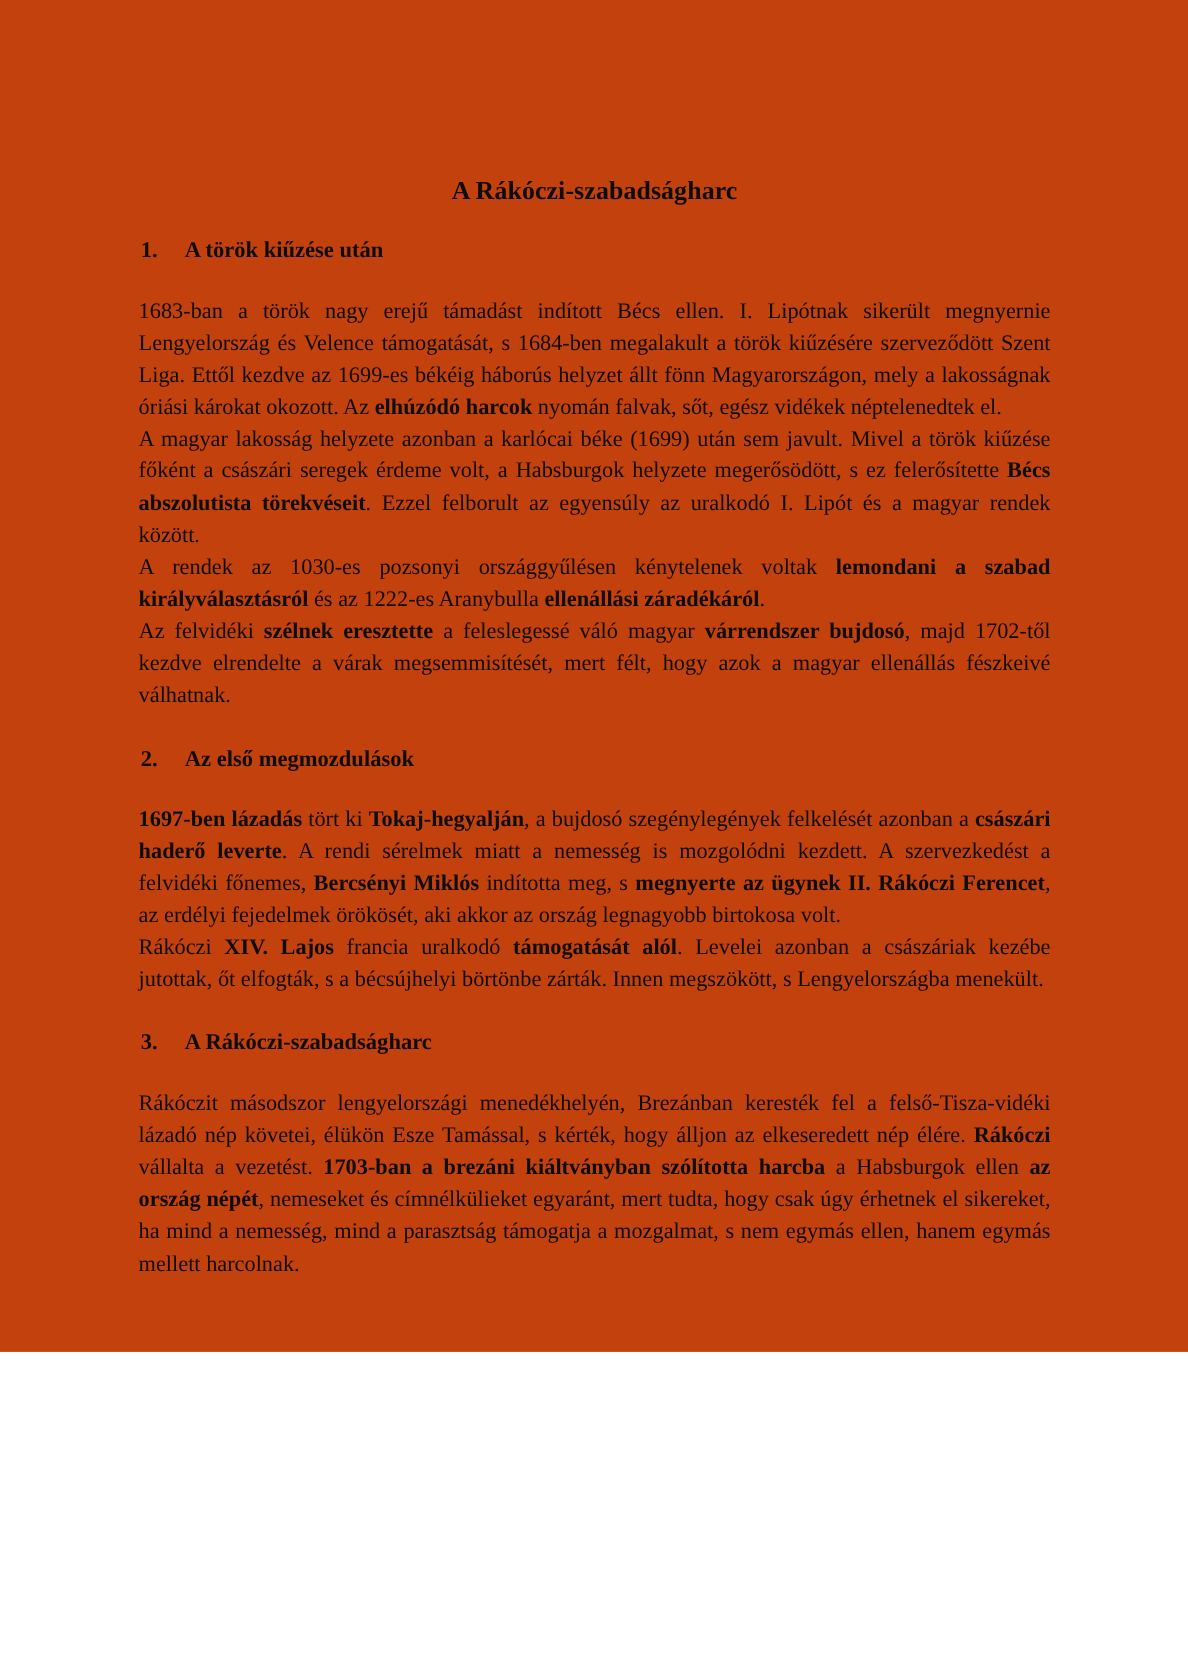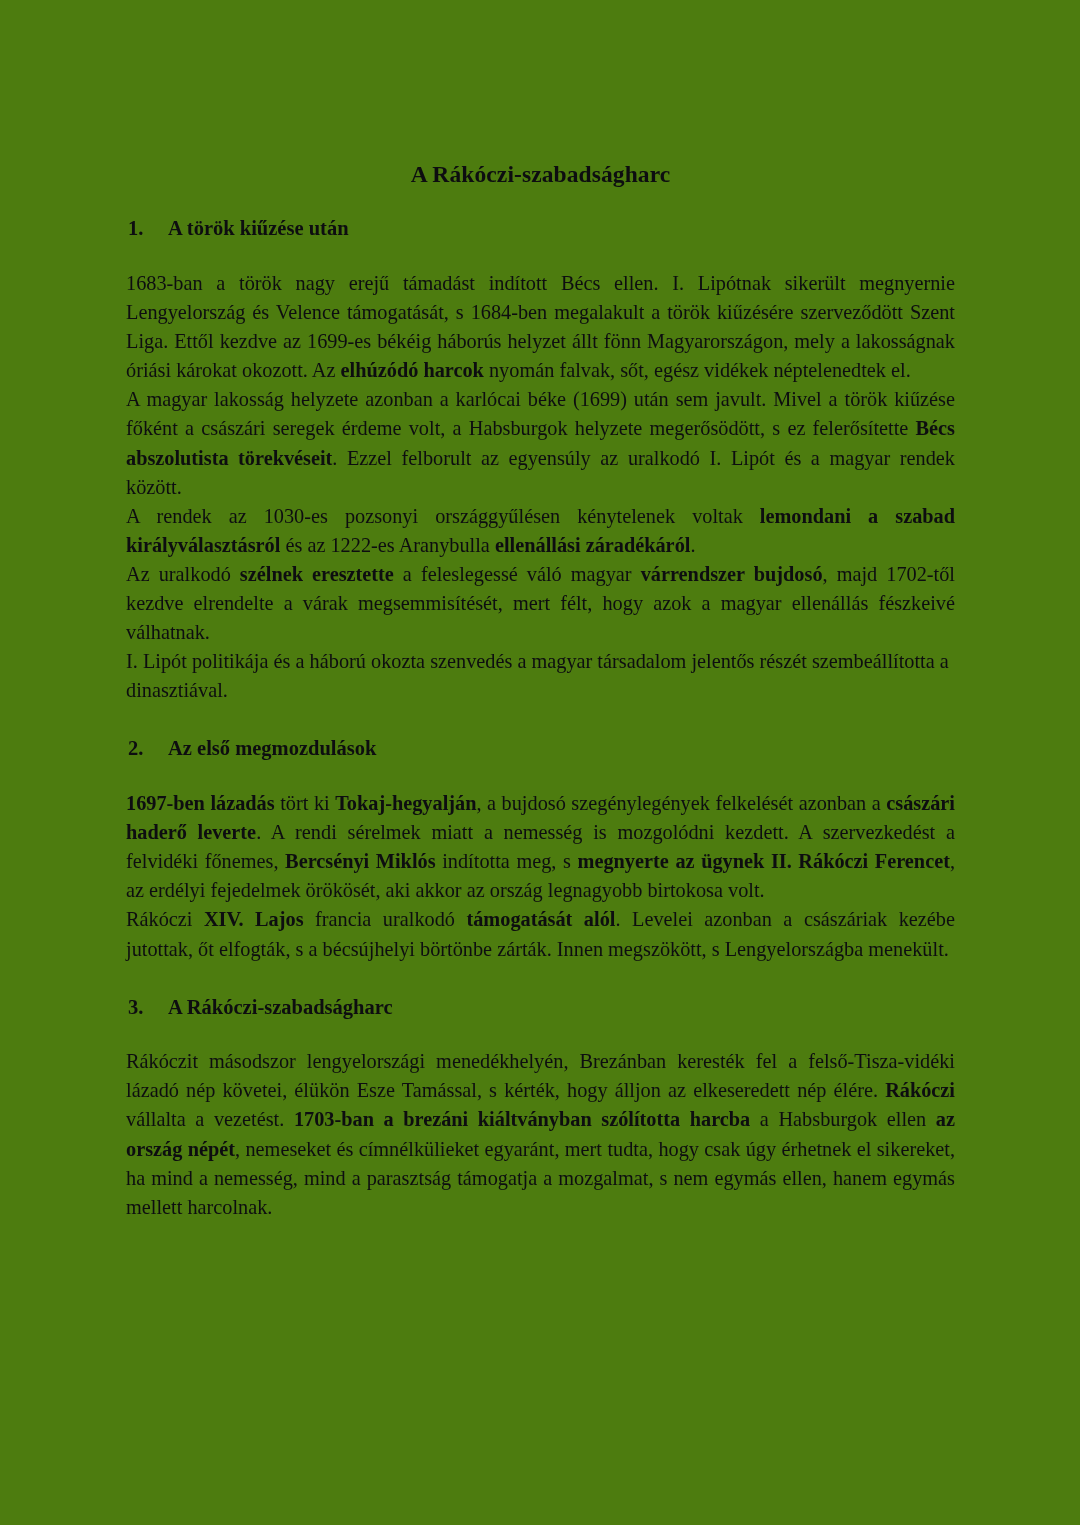--- a/index.html
+++ b/index.html
@@ -8,23 +8,23 @@
     padding: 0;
     background: #ffffff;
   }
   body {
     font-family: "Liberation Serif", "DejaVu Serif", serif;
     color: #0d0d10;
   }
   .page {
     position: relative;
     width: 1080px;
-    height: 1525px;
+    height: 1229px;
     margin: 0 auto;
-    background: #4d7c0f;
+    background: #c2410c;
     box-sizing: border-box;
     overflow: hidden;
   }
   .content {
     position: absolute;
     left: 126px;
     top: 160px;
     width: 829px;
   }
   .doc-title {
@@ -82,22 +82,21 @@
 
     <div class="heading">
       <span class="num">1.</span>
       <span class="htext">A török kiűzése után</span>
     </div>
     <div class="gap-h-after"></div>
 
     <p class="body"><span>1683-ban a török nagy erejű támadást indított Bécs ellen. I. Lipótnak sikerült megnyernie Lengyelország és Velence támogatását, s 1684-ben megalakult a török kiűzésére szerveződött Szent Liga. Ettől kezdve az 1699-es békéig háborús helyzet állt fönn Magyarországon, mely a lakosságnak óriási károkat okozott. Az </span><b>elhúzódó harcok</b><span> nyomán falvak, sőt, egész vidékek néptelenedtek el.</span></p>
     <p class="body"><span>A magyar lakosság helyzete azonban a karlócai béke (1699) után sem javult. Mivel a török kiűzése főként a császári seregek érdeme volt, a Habsburgok helyzete megerősödött, s ez felerősítette </span><b>Bécs abszolutista törekvéseit</b><span>. Ezzel felborult az egyensúly az uralkodó I. Lipót és a magyar rendek között.</span></p>
     <p class="body"><span>A rendek az 1030-es pozsonyi országgyűlésen kénytelenek voltak </span><b>lemondani a szabad királyválasztásról</b><span> és az 1222-es Aranybulla </span><b>ellenállási záradékáról</b><span>.</span></p>
-    <p class="body"><span>Az uralkodó </span><b>szélnek eresztette</b><span> a feleslegessé váló magyar </span><b>várrendszer bujdosó</b><span>, majd 1702-től kezdve elrendelte a várak megsemmisítését, mert félt, hogy azok a magyar ellenállás fészkeivé válhatnak.</span></p>
-    <p class="body ragged"><span>I. Lipót politikája és a háború okozta szenvedés a magyar társadalom jelentős részét szembeállította a dinasztiával.</span></p>
+    <p class="body"><span>Az felvidéki </span><b>szélnek eresztette</b><span> a feleslegessé váló magyar </span><b>várrendszer bujdosó</b><span>, majd 1702-től kezdve elrendelte a várak megsemmisítését, mert félt, hogy azok a magyar ellenállás fészkeivé válhatnak.</span></p>
 
     <div class="gap-sec2-before"></div>
     <div class="heading">
       <span class="num">2.</span>
       <span class="htext">Az első megmozdulások</span>
     </div>
     <div class="gap-h-after"></div>
 
     <p class="body"><b>1697-ben lázadás</b><span> tört ki </span><b>Tokaj-hegyalján</b><span>, a bujdosó szegénylegények felkelését azonban a </span><b>császári haderő leverte</b><span>. A rendi sérelmek miatt a nemesség is mozgolódni kezdett. A szervezkedést a felvidéki főnemes, </span><b>Bercsényi Miklós</b><span> indította meg, s </span><b>megnyerte az ügynek II. Rákóczi Ferencet</b><span>, az erdélyi fejedelmek örökösét, aki akkor az ország legnagyobb birtokosa volt.</span></p>
     <p class="body"><span>Rákóczi </span><b>XIV. Lajos</b><span> francia uralkodó </span><b>támogatását alól</b><span>. Levelei azonban a császáriak kezébe jutottak, őt elfogták, s a bécsújhelyi börtönbe zárták. Innen megszökött, s Lengyelországba menekült.</span></p>

